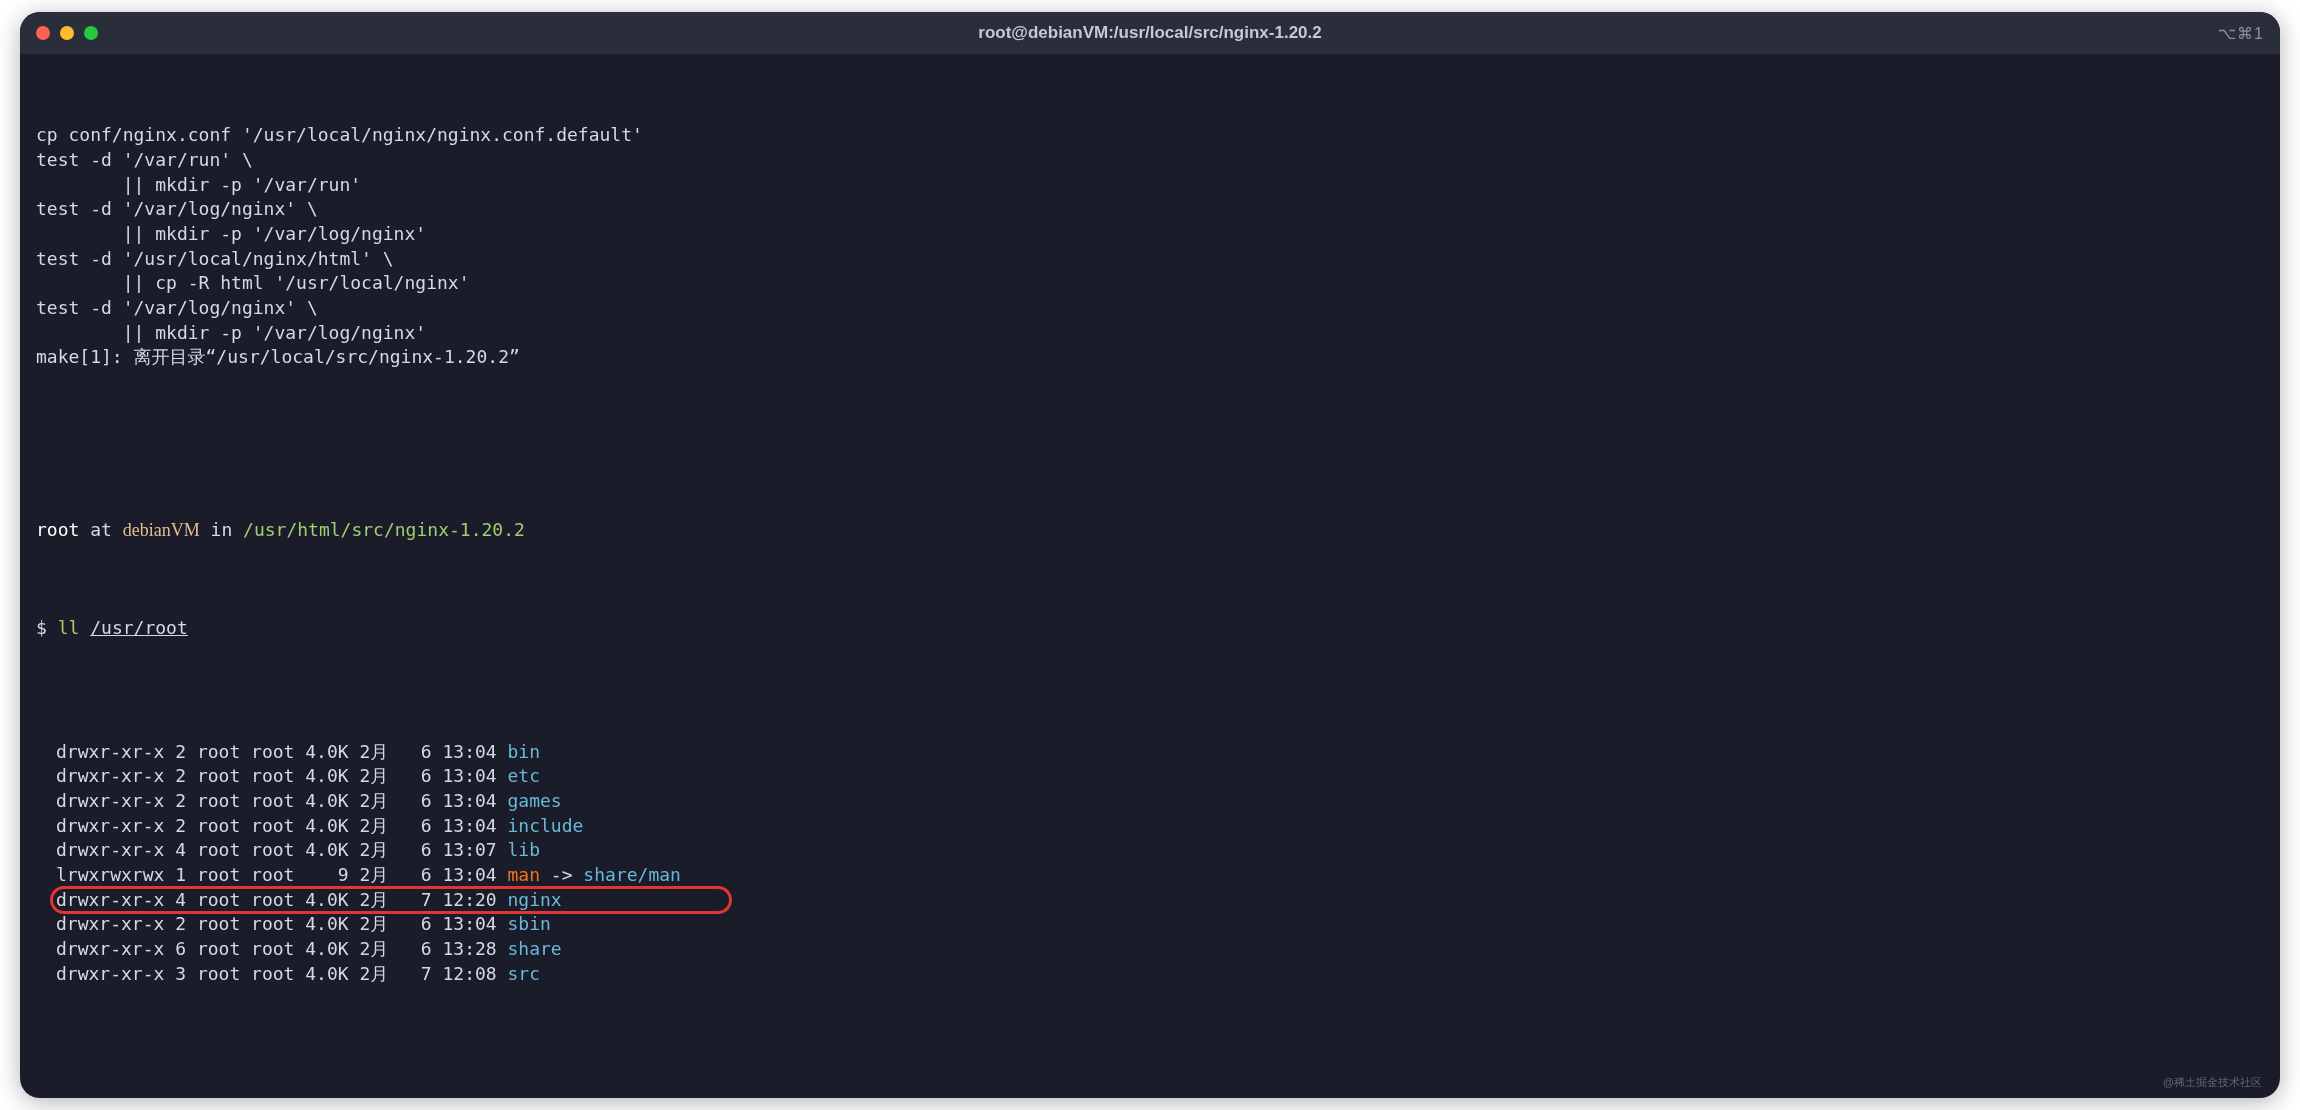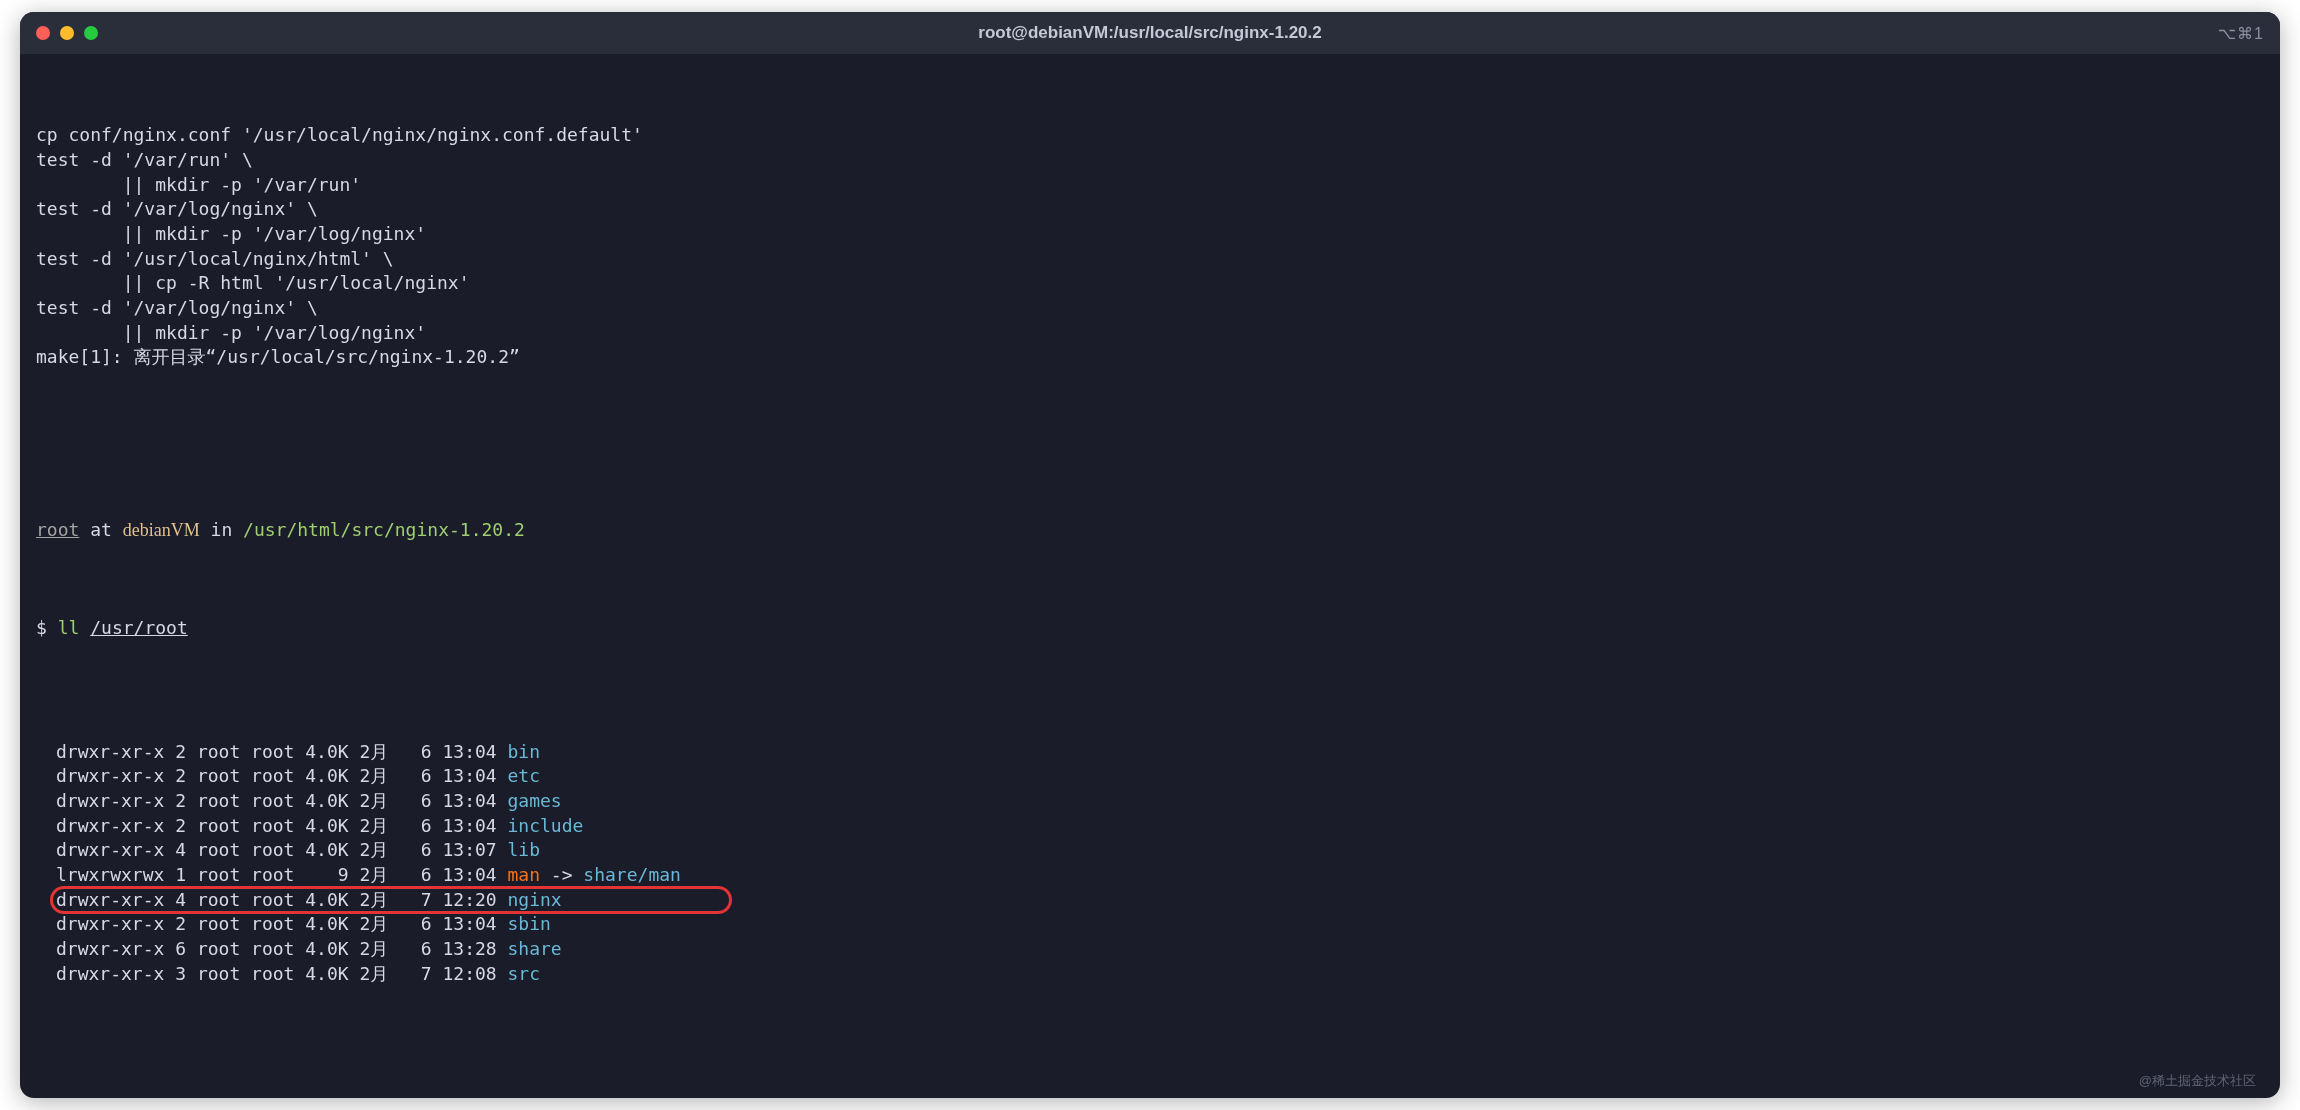--- a/index.html
+++ b/index.html
@@ -9,21 +9,21 @@
     background: #ffffff;
     font-family: "Menlo", "Consolas", "DejaVu Sans Mono", monospace;
   }
   .window {
     position: absolute;
     left: 20px;
     top: 12px;
     right: 20px;
     bottom: 12px;
     background: #1a1c29;
-    border-radius: 14px;
+    border-radius: 20px;
     overflow: hidden;
     box-shadow: 0 4px 24px rgba(0,0,0,0.3);
     display: flex;
     flex-direction: column;
   }
   .titlebar {
     height: 42px;
     background: #2a2d3a;
     display: flex;
     align-items: center;
@@ -56,21 +56,21 @@
   .term {
     flex: 1;
     padding: 20px 16px 16px 16px;
     color: #d6d9e4;
     font-size: 18px;
     line-height: 1.37;
     white-space: pre;
     overflow: hidden;
     position: relative;
   }
-  .c-magenta { color: #a3a3a3; text-decoration: underline; }
+  .c-magenta { color: #ffffff; }
   .c-yellow  { color: #e2c08d; font-family: Liberation Serif, serif; }
   .c-cyan    { color: #f97316; }
   .c-blue    { color: #6ab8d8; }
   .c-green   { color: #9fcf6f; }
   .u { text-decoration: underline; }
   .row { white-space: pre; position: relative; }
   .highlight-row {
     position: relative;
     display: inline-block;
     margin-left: 20px;
@@ -80,24 +80,24 @@
     left: -6px;
     right: -170px;
     top: -2px;
     bottom: -2px;
     border: 3px solid #e23434;
     border-radius: 999px;
     pointer-events: none;
   }
   .watermark {
     position: absolute;
-    right: 24px;
+    right: 18px;
     bottom: 8px;
     color: #606374;
-    font-size: 13px;
+    font-size: 11px;
     font-family: -apple-system, "PingFang SC", "Helvetica Neue", Arial, sans-serif;
   }
 </style>
 </head>
 <body>
 
 <div class="window">
 
   <div class="titlebar">
     <div class="traffic-lights">

